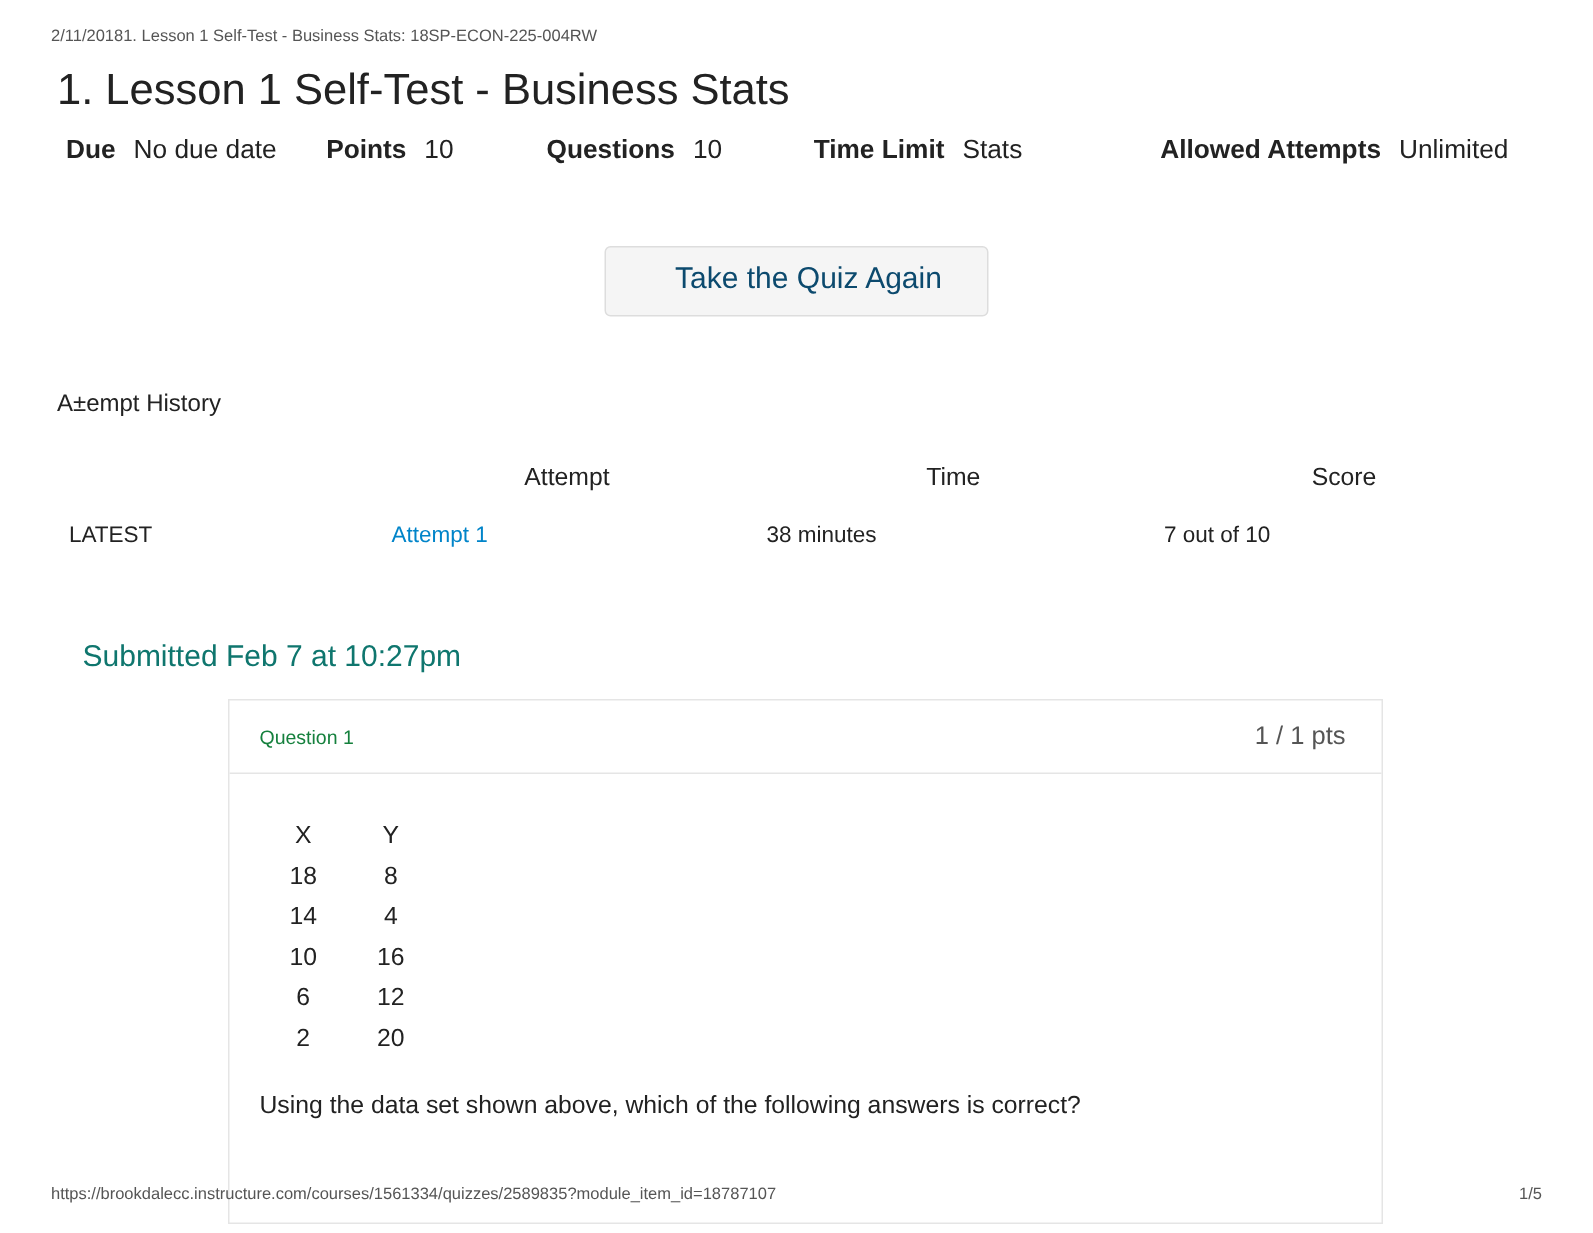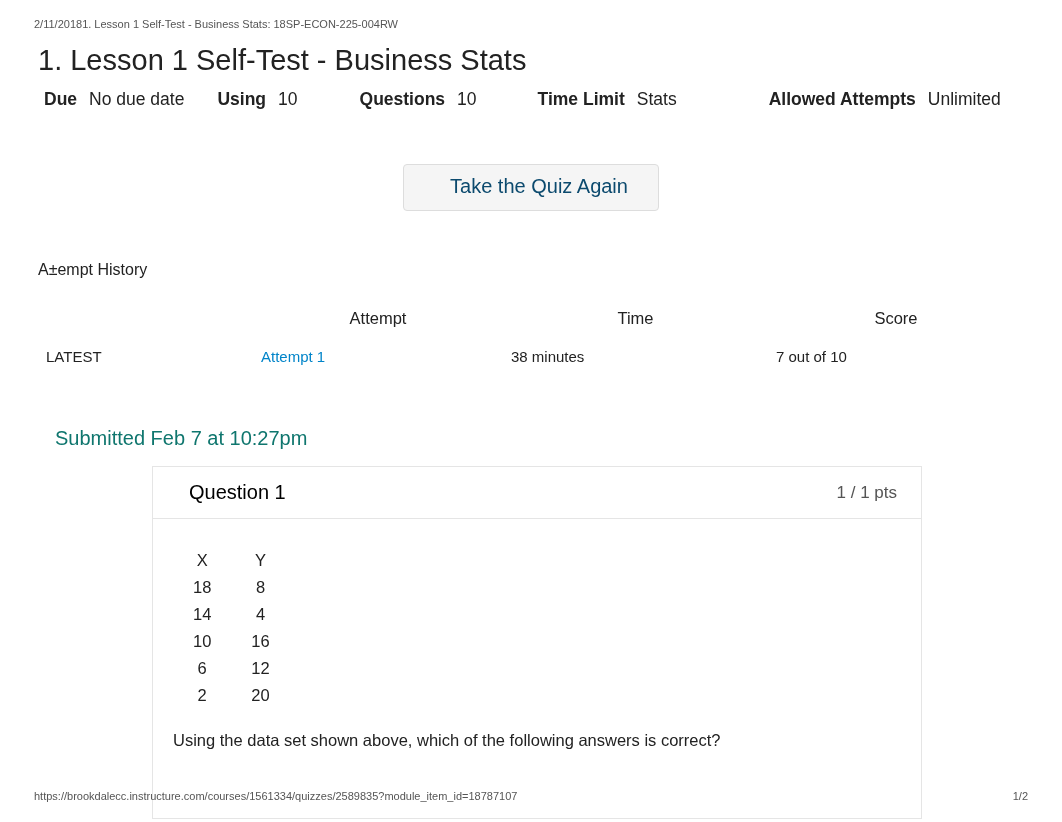--- a/index.html
+++ b/index.html
@@ -121,23 +121,22 @@
       position: relative;
     }
     .question-header {
       display: flex;
       justify-content: space-between;
       align-items: center;
       padding: 14px 24px 14px 20px;
       border-bottom: 1px solid #e5e5e5;
     }
     .question-title {
-      font-size: 20px;
-      color: #000000;
-      margin-left: 16px;
+      font-size: 13px;
+      color: #15803d;
     }
     .question-pts {
       font-size: 17px;
       color: #555;
     }
     .question-body {
       padding: 28px 20px 68px 20px;
     }
     .xy-table {
       border-collapse: collapse;
@@ -180,21 +179,21 @@
 
 <h1 class="page-title">1. Lesson 1 Self-Test - Business Stats</h1>
 
 <div class="meta-bar">
   <div class="meta-item">
     <span class="meta-label">Due</span>
     <span class="meta-value">No due date</span>
   </div>
   <div class="spacer-1"></div>
   <div class="meta-item">
-    <span class="meta-label">Using</span>
+    <span class="meta-label">Points</span>
     <span class="meta-value">10</span>
   </div>
   <div class="spacer-2"></div>
   <div class="meta-item">
     <span class="meta-label">Questions</span>
     <span class="meta-value">10</span>
   </div>
   <div class="spacer-3"></div>
   <div class="meta-item">
     <span class="meta-label">Time Limit</span>
@@ -267,14 +266,14 @@
           <td>20</td>
         </tr>
       </tbody>
     </table>
     <div class="question-text">Using the data set shown above, which of the following answers is correct?</div>
   </div>
 </div>
 
 <div class="footer-row">
   <div>https://brookdalecc.instructure.com/courses/1561334/quizzes/2589835?module_item_id=18787107</div>
-  <div>1/2</div>
+  <div>1/5</div>
 </div>
 
 </body></html>

